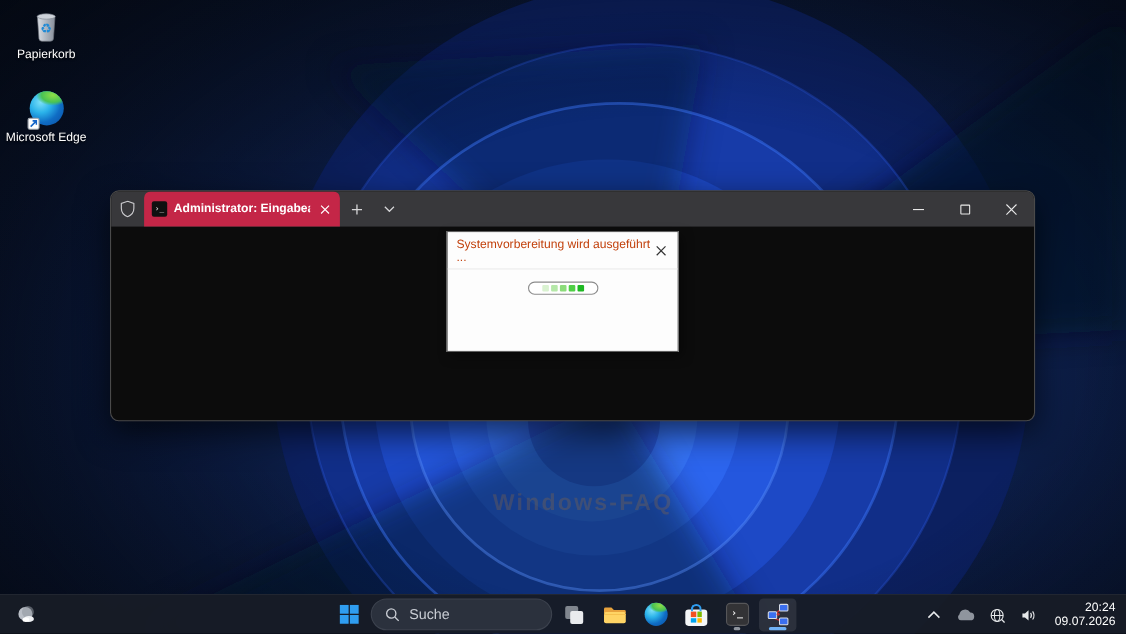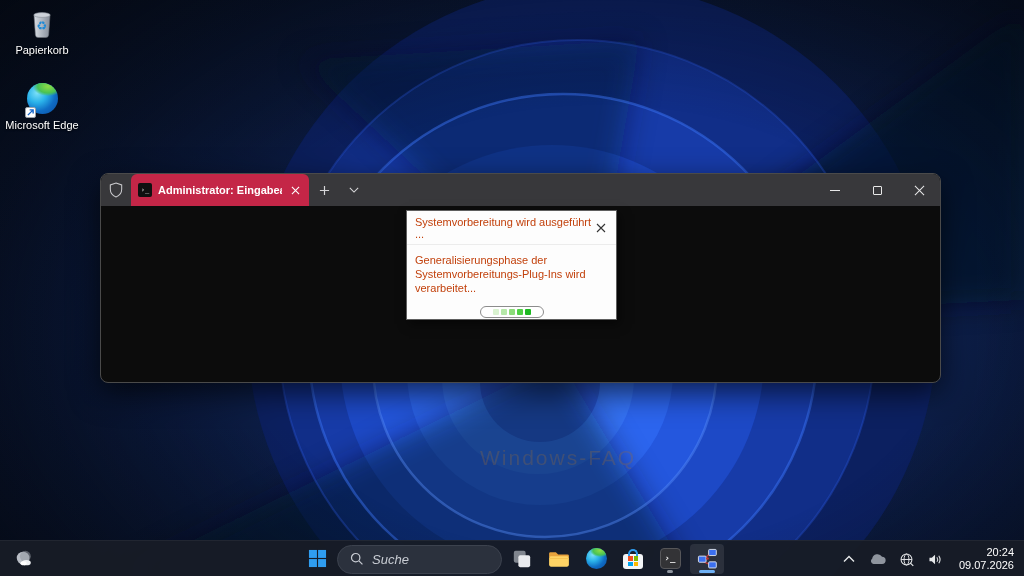--- a/index.html
+++ b/index.html
@@ -5,22 +5,22 @@
   * { margin:0; padding:0; box-sizing:border-box; }
   html,body { width:1024px; height:576px; overflow:hidden; background:#000; }
   body { font-family:"Liberation Sans", sans-serif; }
 
   #desktop { position:relative; width:1024px; height:576px; overflow:hidden; background:#0a1220; }
   .wallpaper-svg { position:absolute; left:0; top:0; }
   #vignette { position:absolute; inset:0; pointer-events:none;
     background: radial-gradient(ellipse 980px 640px at 600px 330px, rgba(0,0,0,0) 35%, rgba(4,8,17,.92) 95%); }
 
   
-  #watermark { position:absolute; left:448px; top:446px; font-size:21px; font-weight:normal;
-    letter-spacing:2px; color:rgba(150,105,60,.30); filter:blur(.4px);margin-left:32px; }
+  #watermark { position:absolute; left:448px; top:446px; font-size:21px; font-weight:bold;
+    letter-spacing:2px; color:rgba(150,105,60,.30); filter:blur(.4px); }
 
   
   .desk-icon { position:absolute; width:78px; display:flex; flex-direction:column; align-items:center; cursor:default; }
   .desk-icon .glyph { height:36px; display:flex; align-items:center; justify-content:center; }
   .desk-icon .lbl { margin-top:3px; font-size:11px; color:#fff; text-shadow:0 1px 2px rgba(0,0,0,.9); text-align:center; }
   #icon-recycle { left:3px; top:5px; }
   #icon-edge    { left:3px; top:80px; }
   .edge-ball { border-radius:50%;
     background: radial-gradient(circle at 32% 32%, #7ce0f8 0%, #2bb3ea 32%, #0f6cc4 62%, #0a4da0 100%);
     position:relative; overflow:hidden; }
@@ -67,21 +67,21 @@
     border-radius:7px; display:flex; align-items:center; justify-content:center; gap:2px; }
   #dlg-progress span { width:6px; height:6px; border-radius:1px; display:block; }
   .pb1{background:#d9f2d0;} .pb2{background:#b5e8a8;} .pb3{background:#8cdc7a;} .pb4{background:#4fcf45;} .pb5{background:#1eb822;}
 
   
   #taskbar { position:absolute; left:0; bottom:0; width:1024px; height:36px;
     background:rgba(23,28,38,.97); border-top:1px solid rgba(255,255,255,.05);
     display:flex; align-items:center; }
   #widgets-btn { position:absolute; left:10px; top:5px; width:28px; height:26px; border-radius:4px;
     display:flex; align-items:center; justify-content:center; }
-  #tb-center { margin:0 auto; display:flex; align-items:flex-end; gap:3px;font-style:italic; }
+  #tb-center { margin:0 auto; display:flex; align-items:center; gap:3px; }
   .tb-btn { width:34px; height:30px; border-radius:4px; position:relative;
     display:flex; align-items:center; justify-content:center; }
   .tb-btn.active { background:rgba(255,255,255,.09); }
   .run-line { position:absolute; bottom:1px; left:50%; transform:translateX(-50%); height:3px; border-radius:2px; }
   .run-line.dim { width:6px; background:#8d939c; }
   .run-line.act { width:16px; background:#6fb1f5; }
 
   #search-pill { width:165px; height:29px; border-radius:15px; background:#2b313d; border:1px solid #3c424e;
     display:flex; align-items:center; gap:8px; padding:0 12px; }
   #search-pill .stext { font-size:13px; color:#c8ccd3; }
@@ -216,23 +216,20 @@
 
   <div id="sysprep-dialog">
     <div id="dlg-titlebar">
       <span class="dtitle">Systemvorbereitung wird ausgeführt ...</span>
       <span class="dlg-close">
         <svg width="10" height="10" viewBox="0 0 10 10">
             <path d="M1 1 L9 9 M9 1 L1 9" stroke="#333" stroke-width="1.1"></path>
           </svg>
       </span>
     </div>
-    <div id="dlg-body">Generalisierungsphase der
-Systemvorbereitungs-Plug-Ins wird
-verarbeitet...</div>
     <div id="dlg-progress">
       <span class="pb1"></span>
       <span class="pb2"></span>
       <span class="pb3"></span>
       <span class="pb4"></span>
       <span class="pb5"></span>
     </div>
   </div>
 
   <div id="taskbar">

